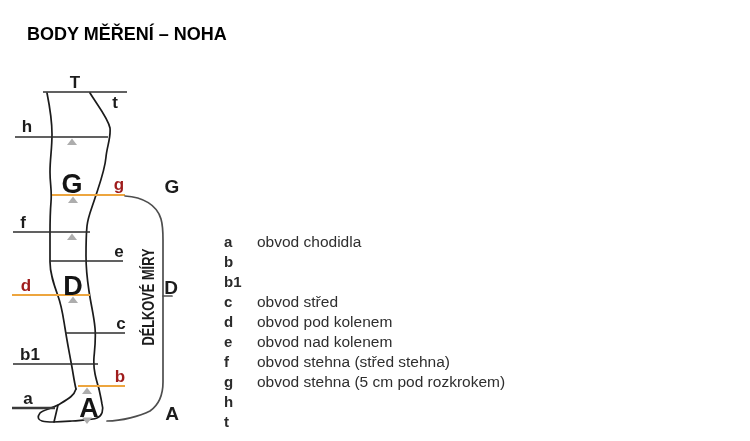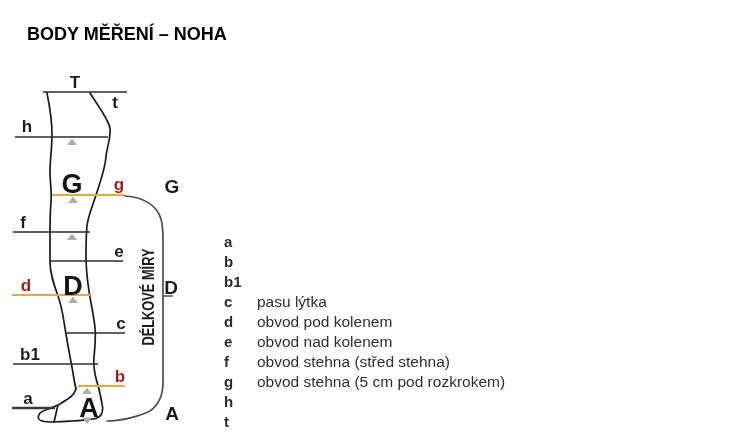--- a/index.html
+++ b/index.html
@@ -75,30 +75,31 @@
       <text x="121" y="329" text-anchor="middle" class="lbl-small">c</text>
       <text x="30" y="360" text-anchor="middle" class="lbl-small">b1</text>
       <text x="120" y="382" text-anchor="middle" class="lbl-small lbl-red">b</text>
       <text x="28" y="404" text-anchor="middle" class="lbl-small">a</text>
       <text x="89" y="417" text-anchor="middle" class="lbl-big">A</text>
       <text x="172" y="420" text-anchor="middle" class="lbl-bracket">A</text>
     </svg>
   <div class="legend" id="legend">
       <div class="legend-row">
         <span class="legend-key">a</span>
+        <span class="legend-text">obvod chodidla</span>
       </div>
       <div class="legend-row">
         <span class="legend-key">b</span>
       </div>
       <div class="legend-row">
         <span class="legend-key">b1</span>
       </div>
       <div class="legend-row">
         <span class="legend-key">c</span>
-        <span class="legend-text">pasu lýtka</span>
+        <span class="legend-text">obvod střed</span>
       </div>
       <div class="legend-row">
         <span class="legend-key">d</span>
         <span class="legend-text">obvod pod kolenem</span>
       </div>
       <div class="legend-row">
         <span class="legend-key">e</span>
         <span class="legend-text">obvod nad kolenem</span>
       </div>
       <div class="legend-row">

